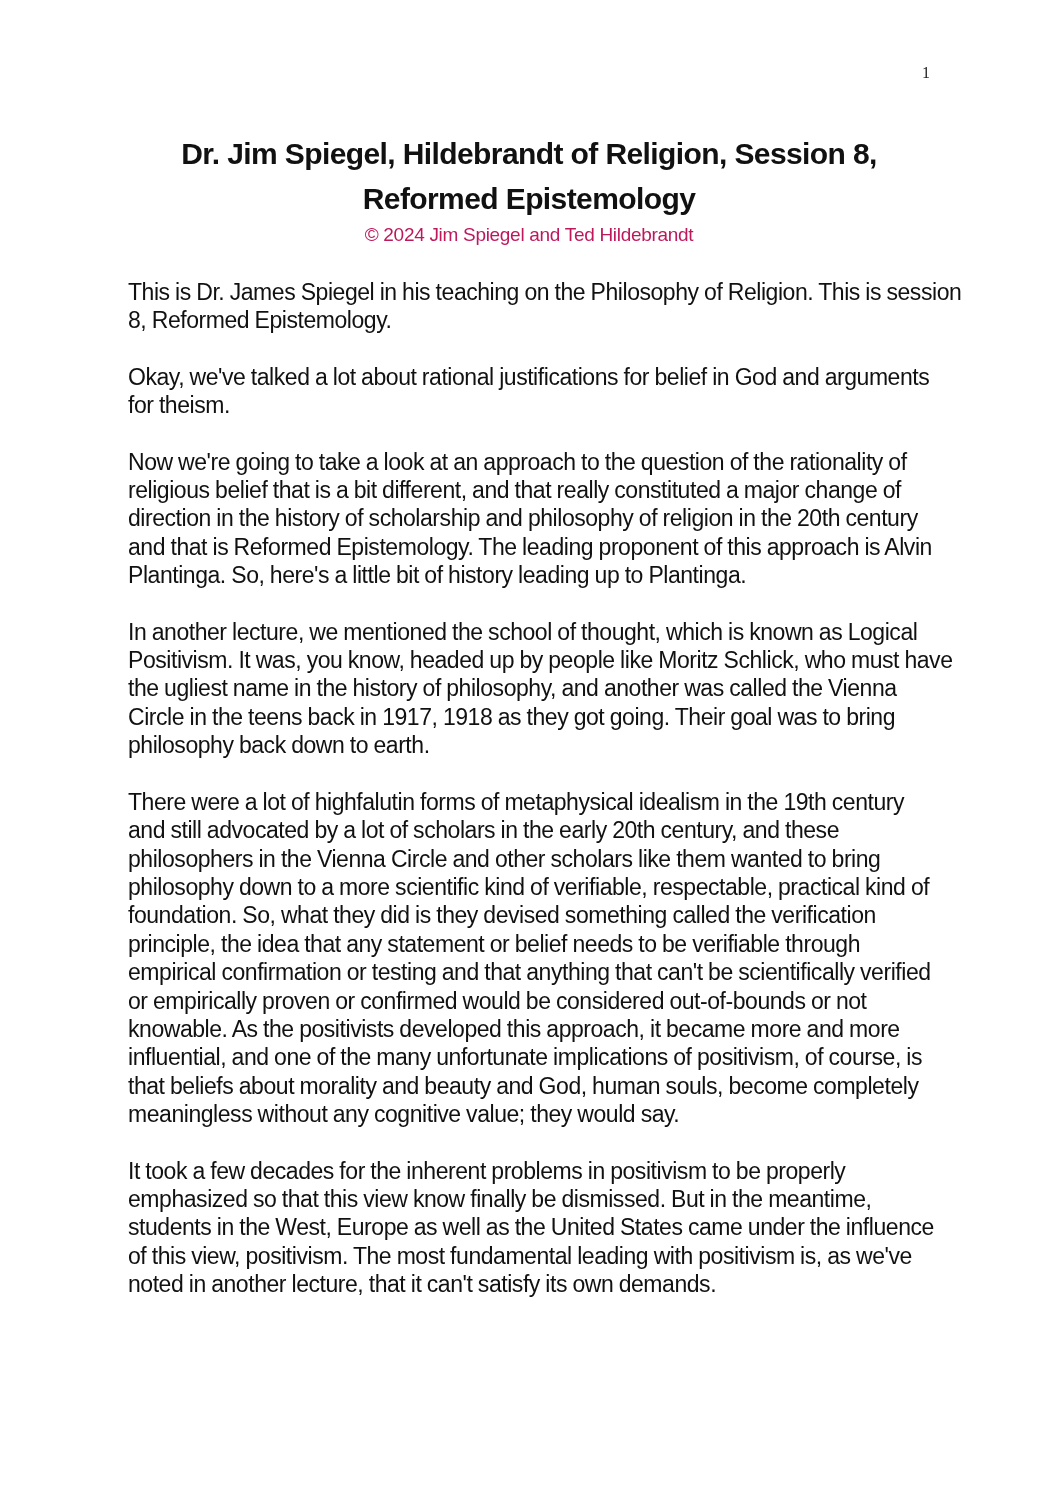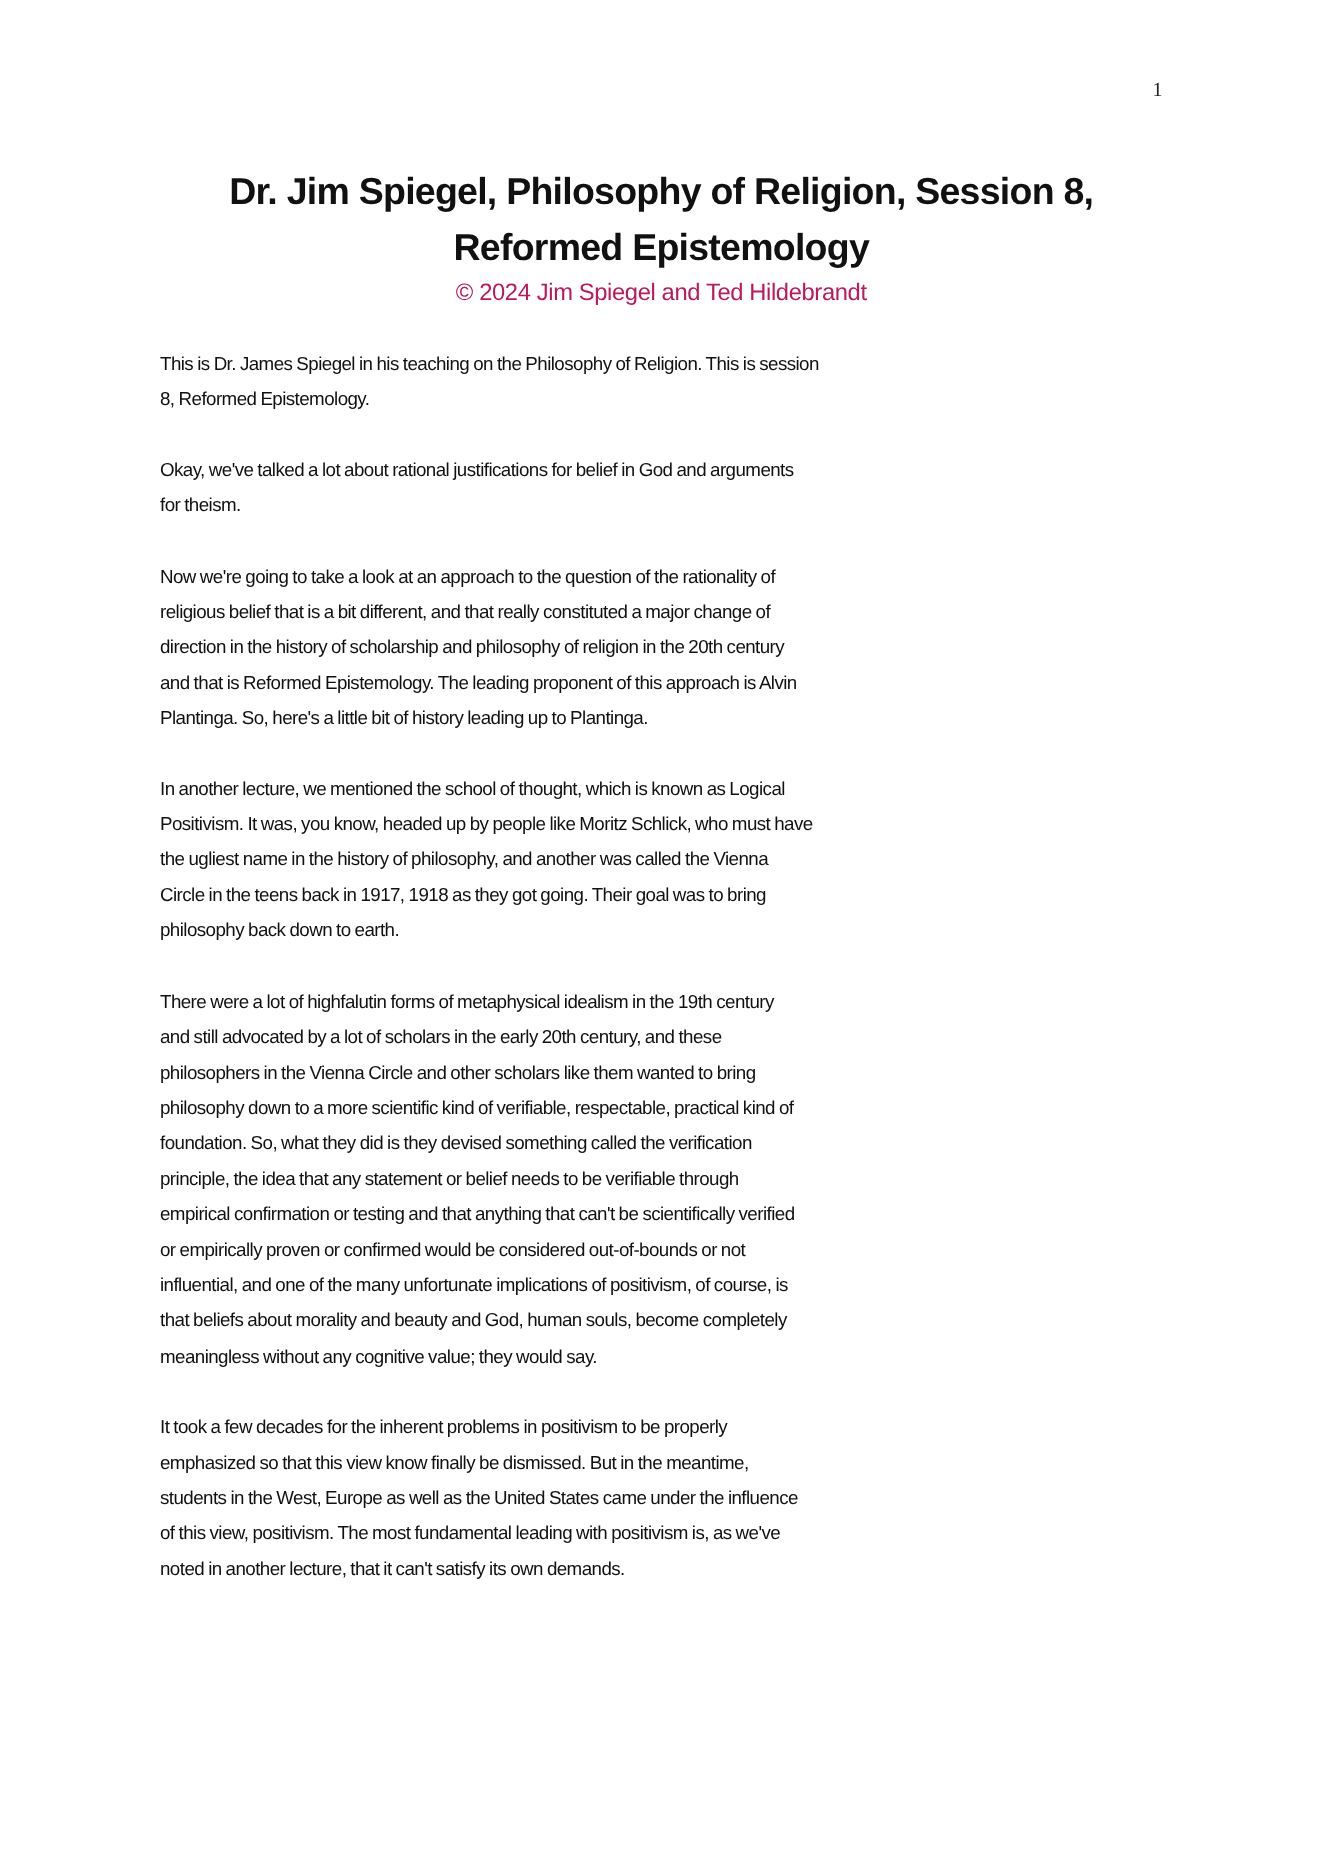--- a/index.html
+++ b/index.html
@@ -51,35 +51,35 @@
       left: 128px;
       top: 278px;
       width: 820px;
     }
     .para {
       margin: 0 0 28px 0;
     }
     .line {
       display: block;
       font-family: "Liberation Sans", sans-serif;
-      font-size: 15px;
+      font-size: 23px;
       line-height: 28.4px;
       letter-spacing: -0.45px;
       word-spacing: -0.5px;
       white-space: nowrap;
       color: #111111;
     }
   </style>
 </head>
 <body>
 
 <div class="page-number">1</div>
 
 <div class="title-block">
-  <div class="title-line">Dr. Jim Spiegel, Philosophy of Religion, Session 8,</div>
+  <div class="title-line">Dr. Jim Spiegel, Hildebrandt of Religion, Session 8,</div>
   <div class="title-line">Reformed Epistemology</div>
   <div class="copyright">© 2024 Jim Spiegel and Ted Hildebrandt</div>
 </div>
 
 <div class="body-text">
   <div class="para">
     <span class="line">This is Dr. James Spiegel in his teaching on the Philosophy of Religion. This is session</span>
     <span class="line">8, Reformed Epistemology.</span>
   </div>
   <div class="para">
@@ -102,20 +102,21 @@
   </div>
   <div class="para">
     <span class="line">There were a lot of highfalutin forms of metaphysical idealism in the 19th century</span>
     <span class="line">and still advocated by a lot of scholars in the early 20th century, and these</span>
     <span class="line">philosophers in the Vienna Circle and other scholars like them wanted to bring</span>
     <span class="line">philosophy down to a more scientific kind of verifiable, respectable, practical kind of</span>
     <span class="line">foundation. So, what they did is they devised something called the verification</span>
     <span class="line">principle, the idea that any statement or belief needs to be verifiable through</span>
     <span class="line">empirical confirmation or testing and that anything that can't be scientifically verified</span>
     <span class="line">or empirically proven or confirmed would be considered out-of-bounds or not</span>
+    <span class="line">knowable. As the positivists developed this approach, it became more and more</span>
     <span class="line">influential, and one of the many unfortunate implications of positivism, of course, is</span>
     <span class="line">that beliefs about morality and beauty and God, human souls, become completely</span>
     <span class="line">meaningless without any cognitive value; they would say.</span>
   </div>
   <div class="para">
     <span class="line">It took a few decades for the inherent problems in positivism to be properly</span>
     <span class="line">emphasized so that this view know finally be dismissed. But in the meantime,</span>
     <span class="line">students in the West, Europe as well as the United States came under the influence</span>
     <span class="line">of this view, positivism. The most fundamental leading with positivism is, as we've</span>
     <span class="line">noted in another lecture, that it can't satisfy its own demands.</span>

